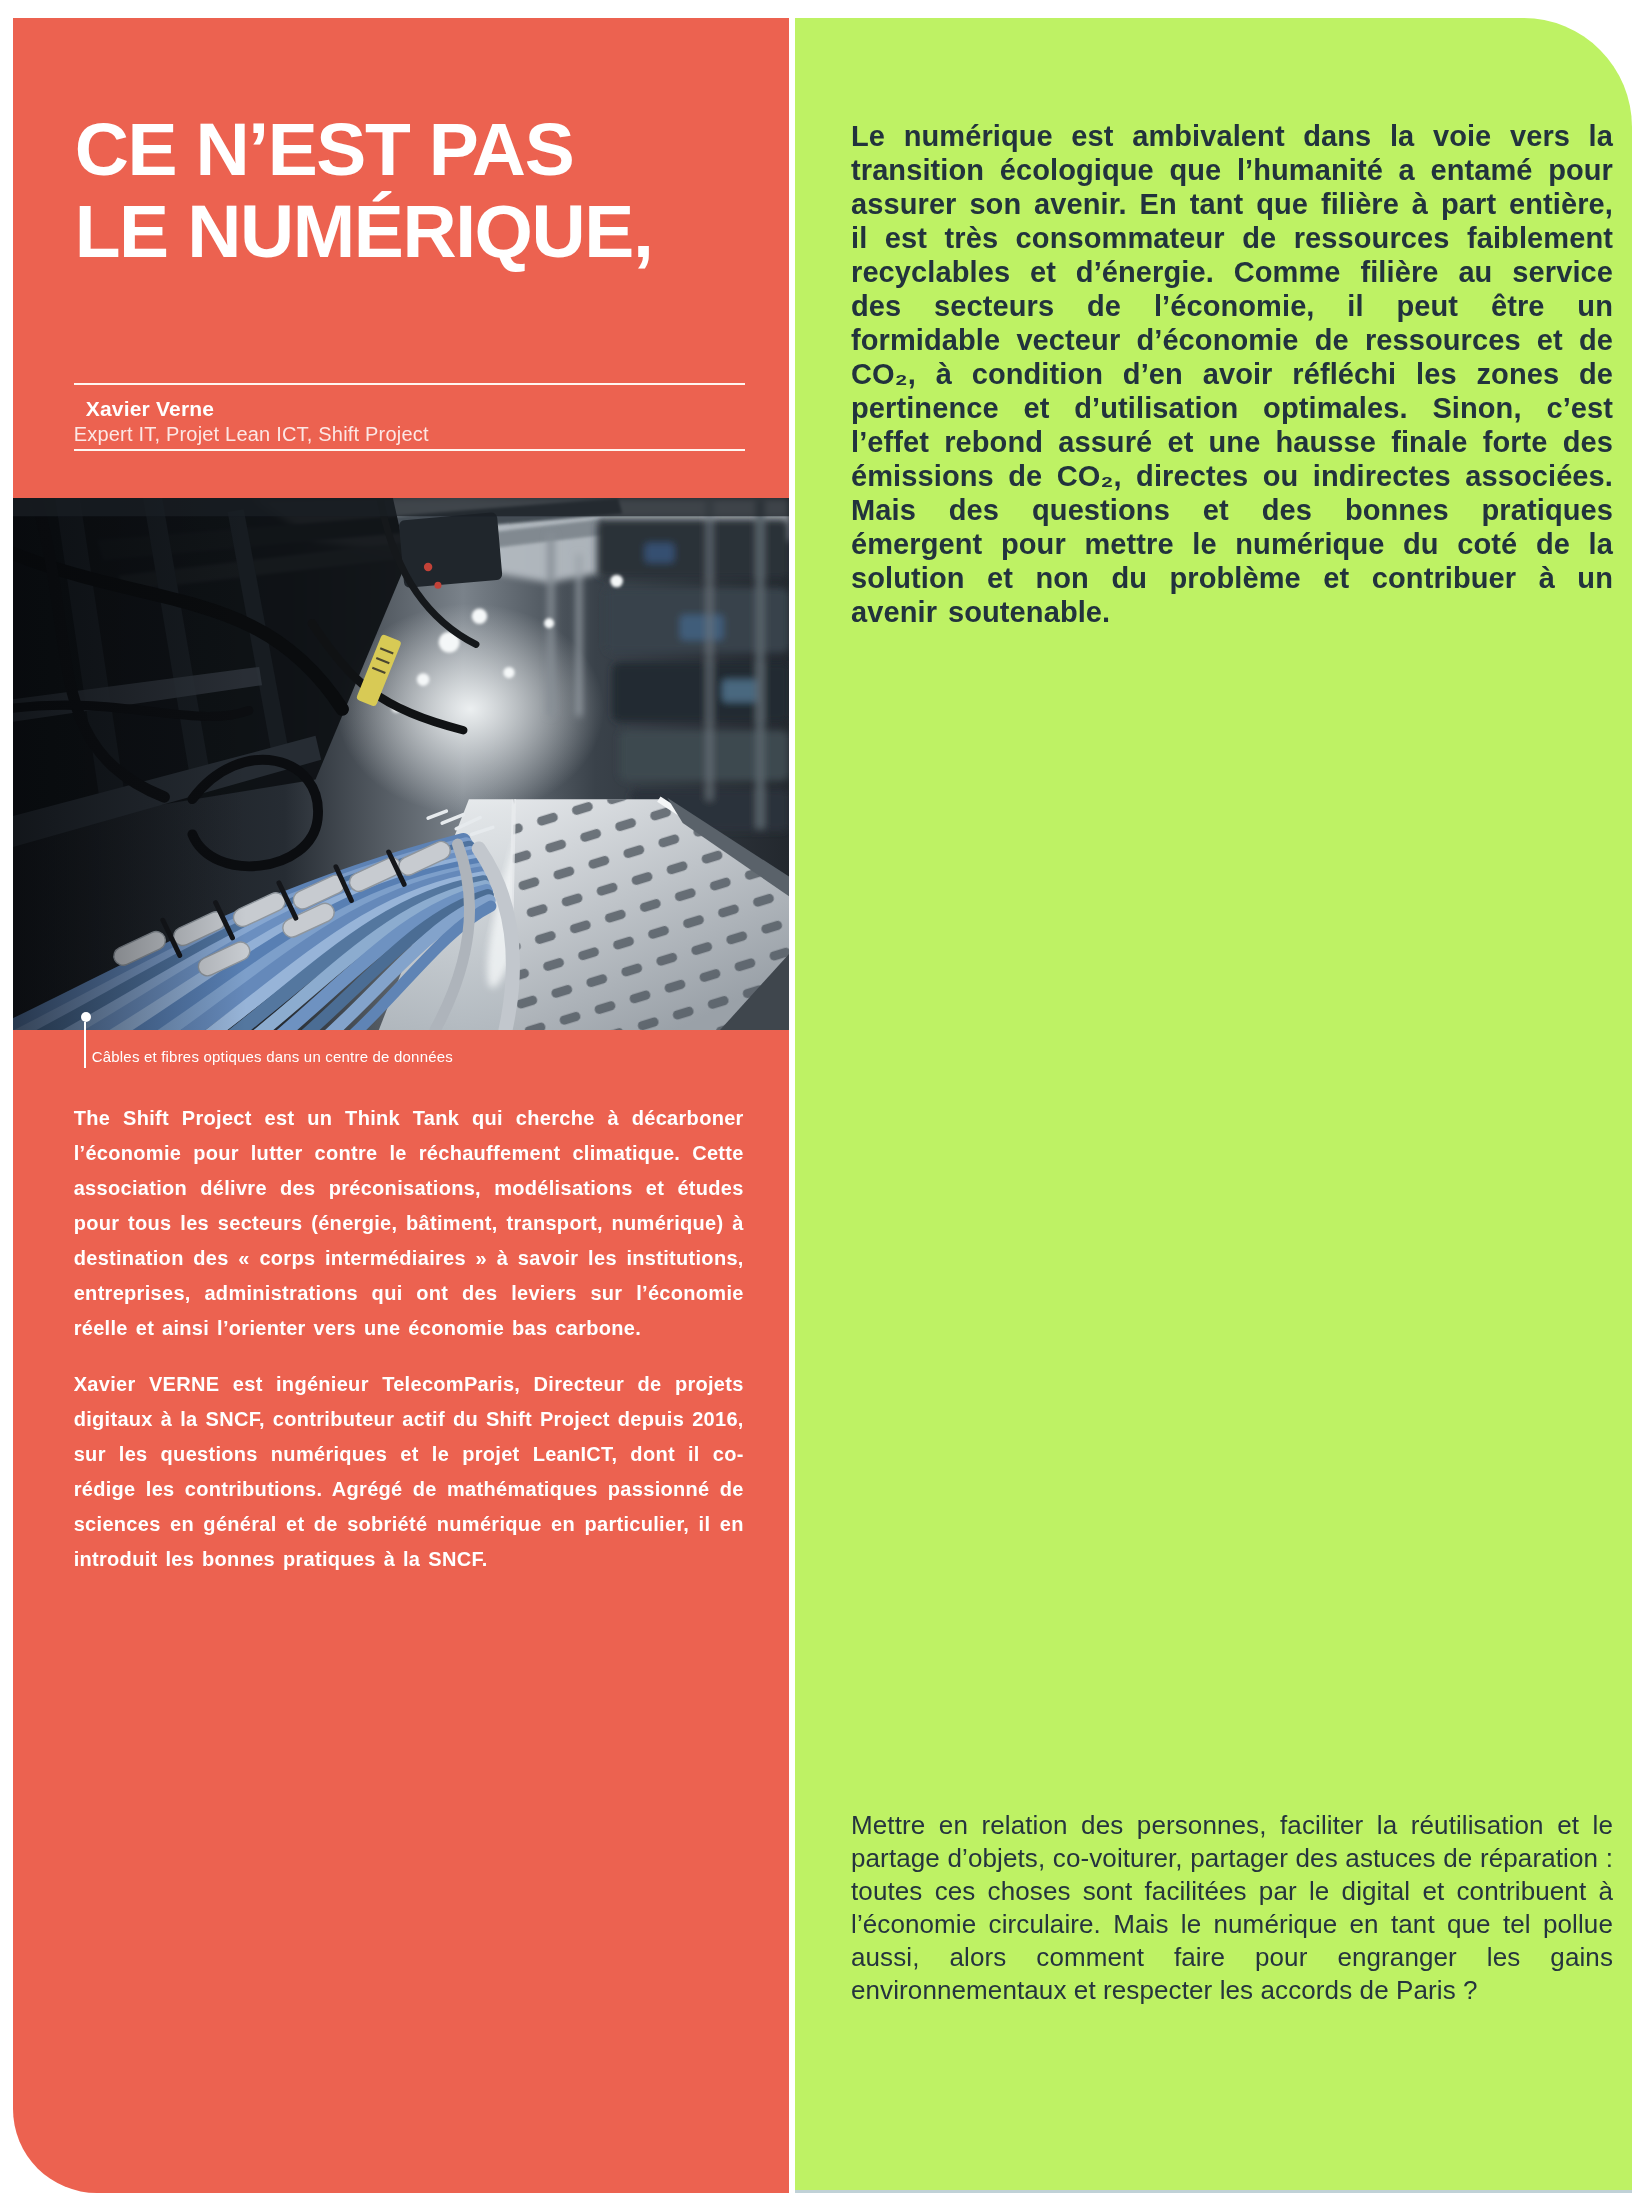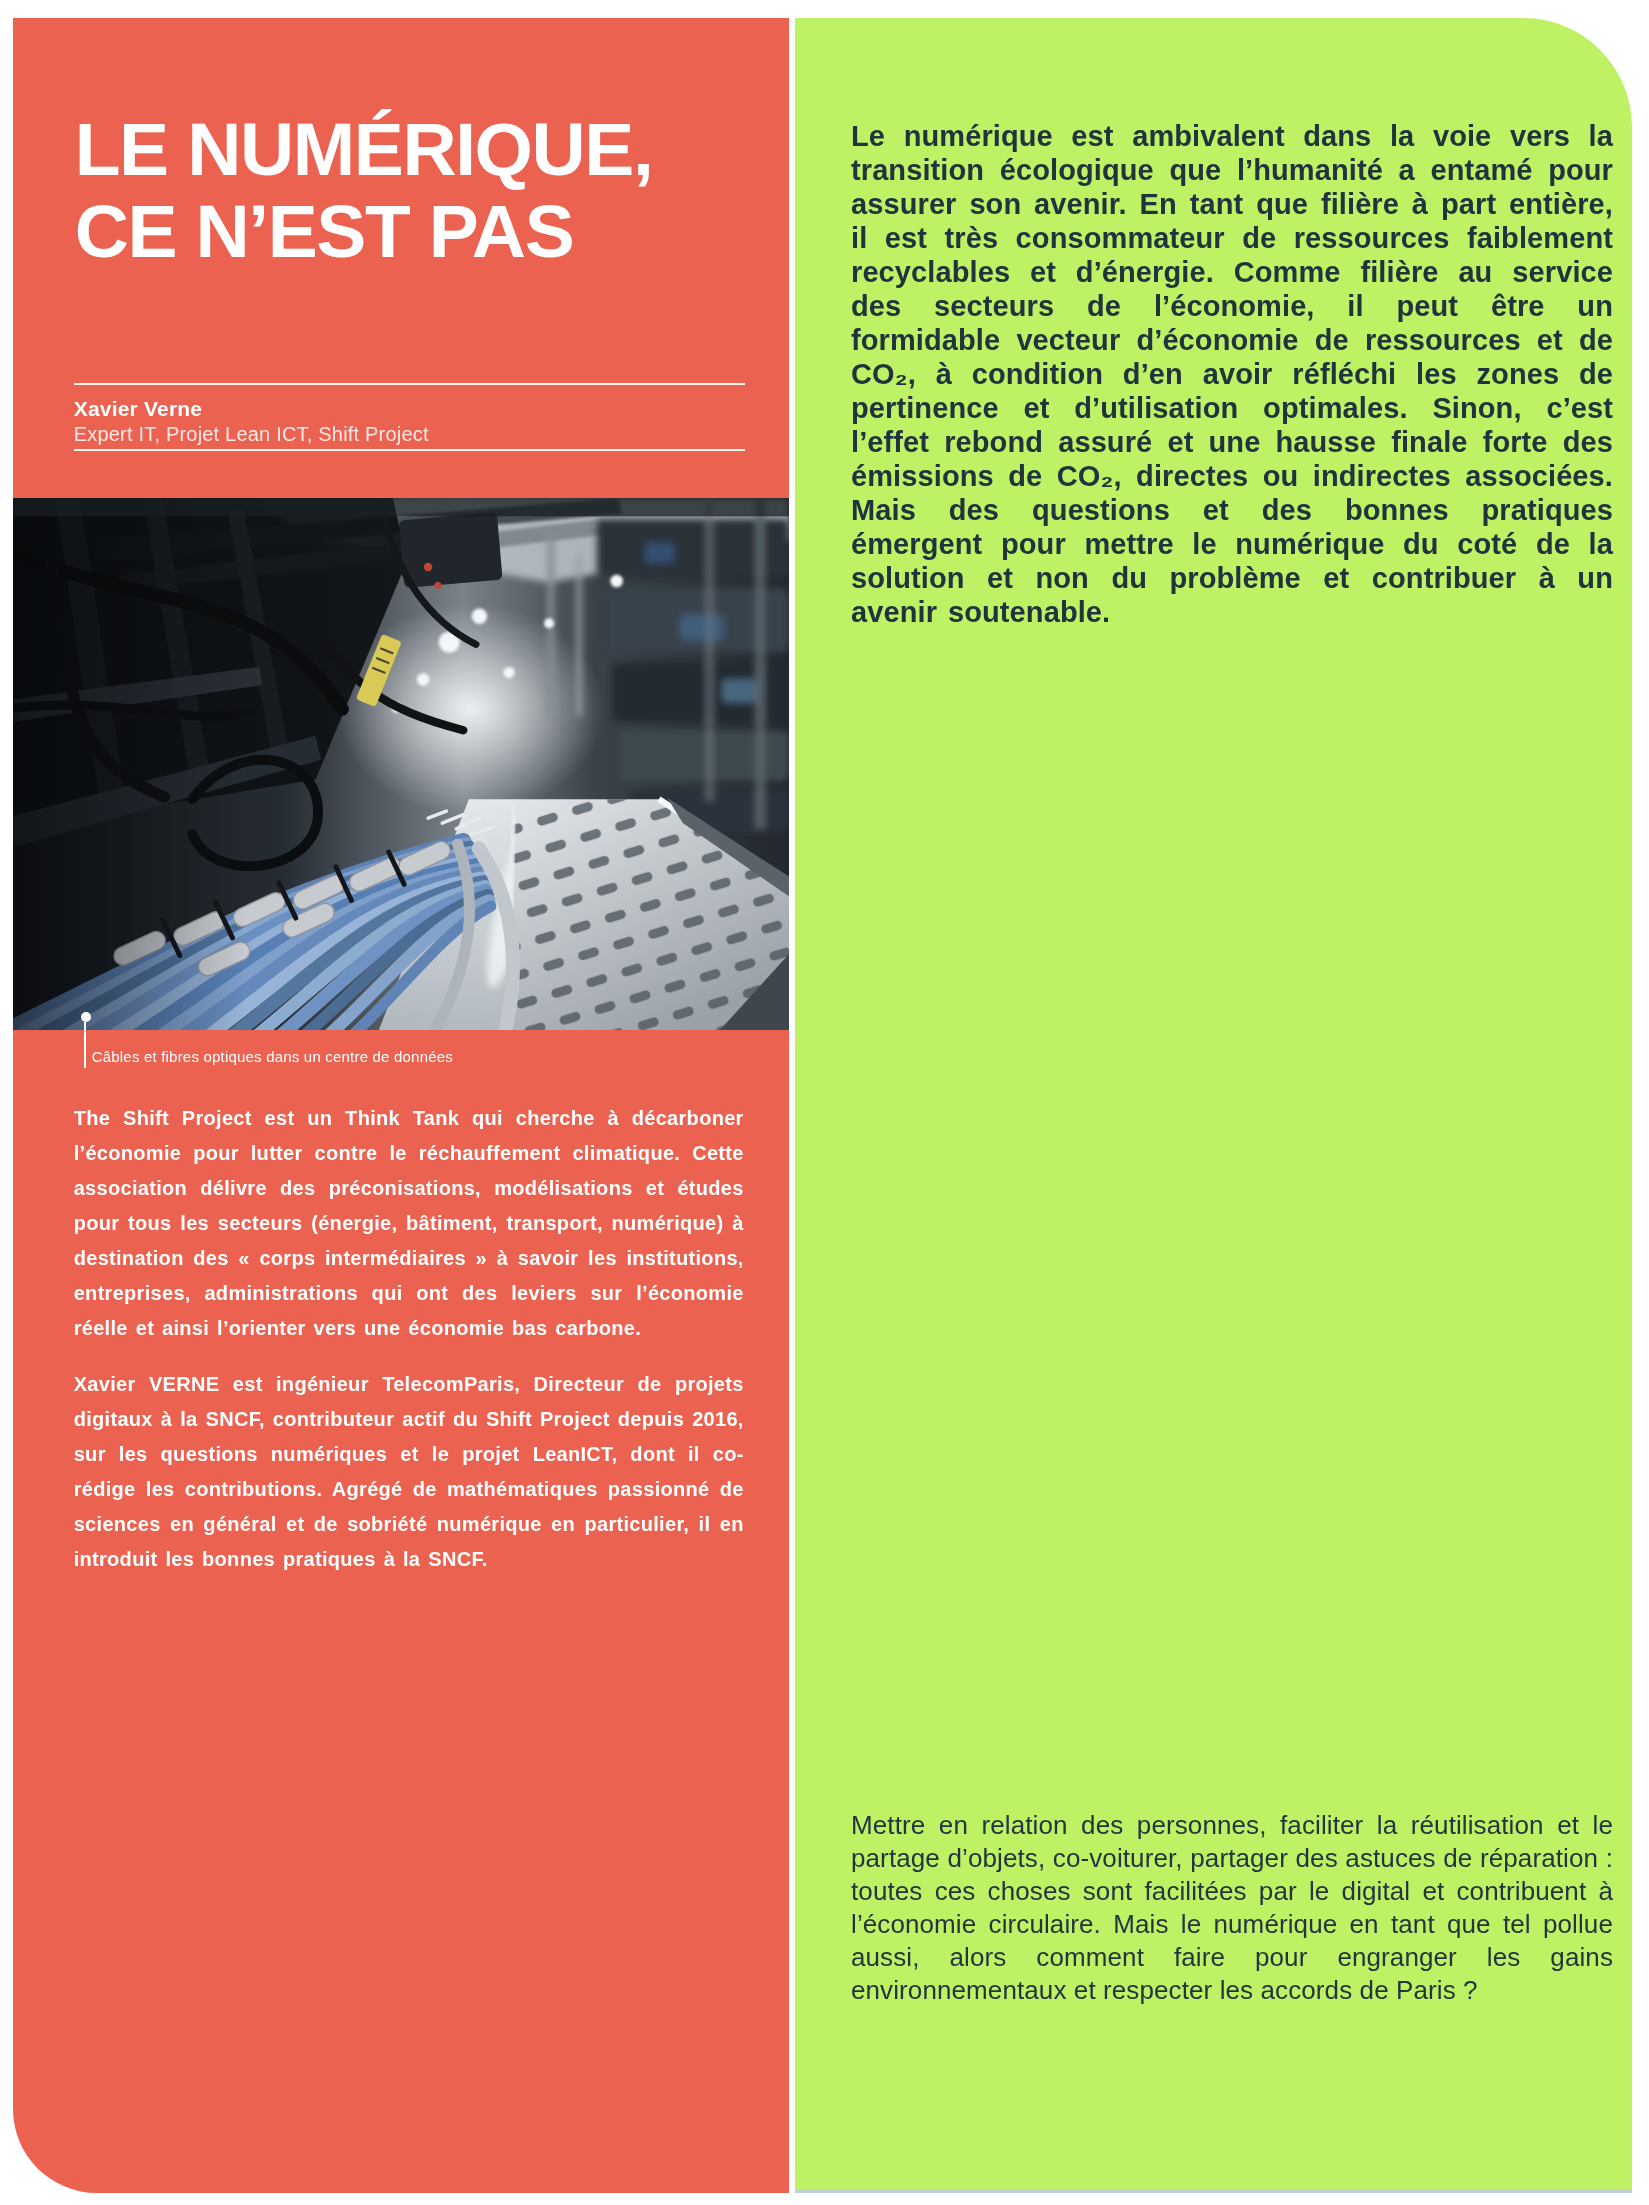--- a/index.html
+++ b/index.html
@@ -38,21 +38,21 @@
   .rule {
     position: absolute;
     left: 61px;
     width: 671px; height: 2.8px;
     background: rgba(255, 252, 248, 0.96);
   }
   .rule-top { top: 365px; }
   .rule-bottom { top: 431px; }
   .author-name {
     position: absolute;
-    left: 61px; top: 379px;
+    left: 73px; top: 379px;
     color: #ffffff;
     font-size: 21px;
     font-weight: 700;
     letter-spacing: 0.2px;
   }
   .author-role {
     position: absolute;
     left: 61px; top: 405px;
     color: rgba(255, 255, 255, 0.85);
     font-size: 20px;
@@ -151,22 +151,22 @@
   }
 </style>
 </head>
 <body>
 
 <div class="page">
 
   <section class="left-panel">
 
     <h1 class="title">
+      <span class="title-line">CE N’EST PAS</span>
       <span class="title-line">LE NUMÉRIQUE,</span>
-      <span class="title-line">CE N’EST PAS</span>
     </h1>
 
     <div class="rule rule-top"></div>
     <div class="author-name">Xavier Verne</div>
     <div class="author-role">Expert IT, Projet Lean ICT, Shift Project</div>
     <div class="rule rule-bottom"></div>
 
     <figure class="photo">
       <svg viewBox="0 0 1103 756" preserveAspectRatio="none" role="img" aria-hidden="true">
         <defs>

